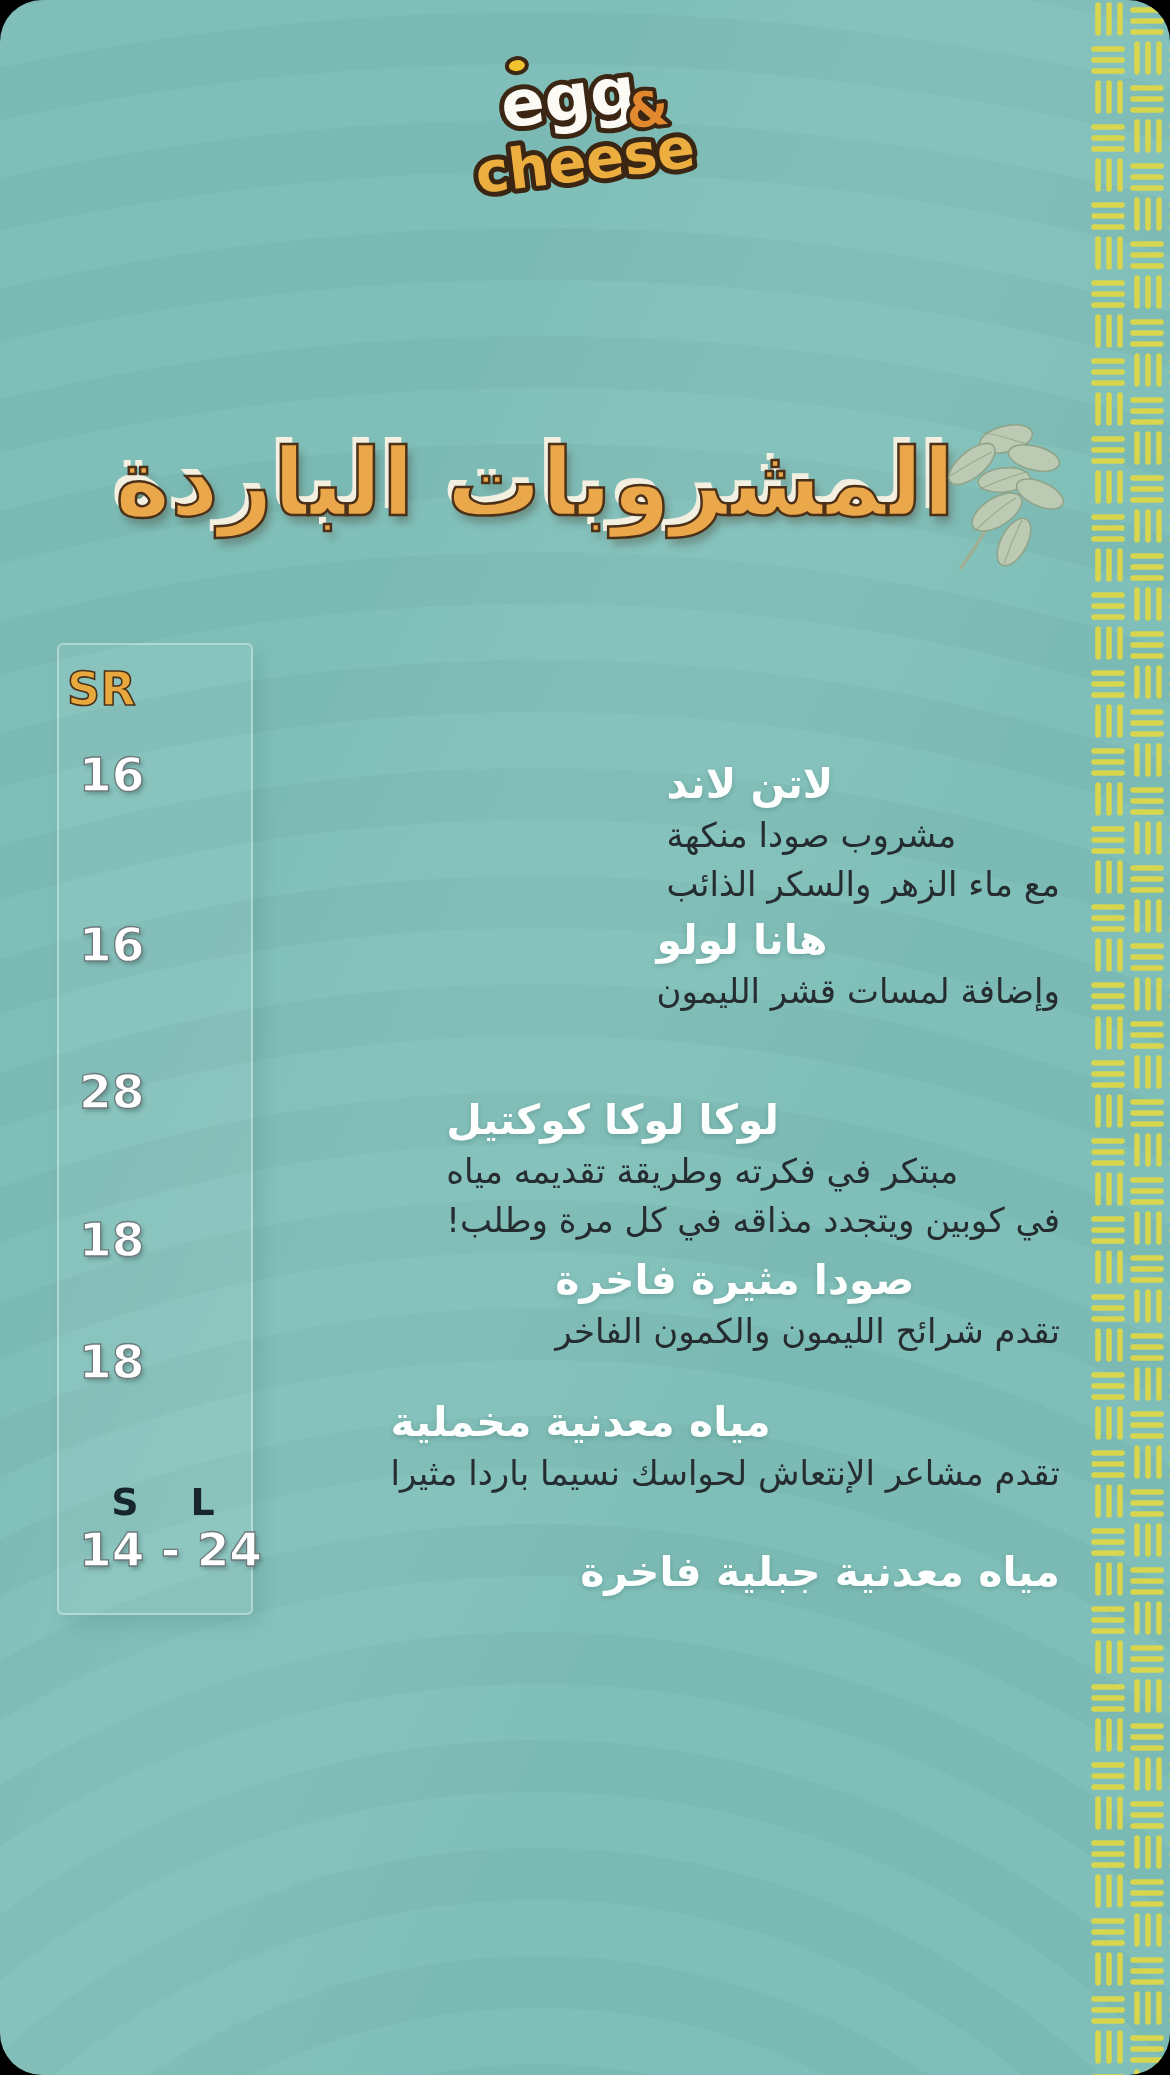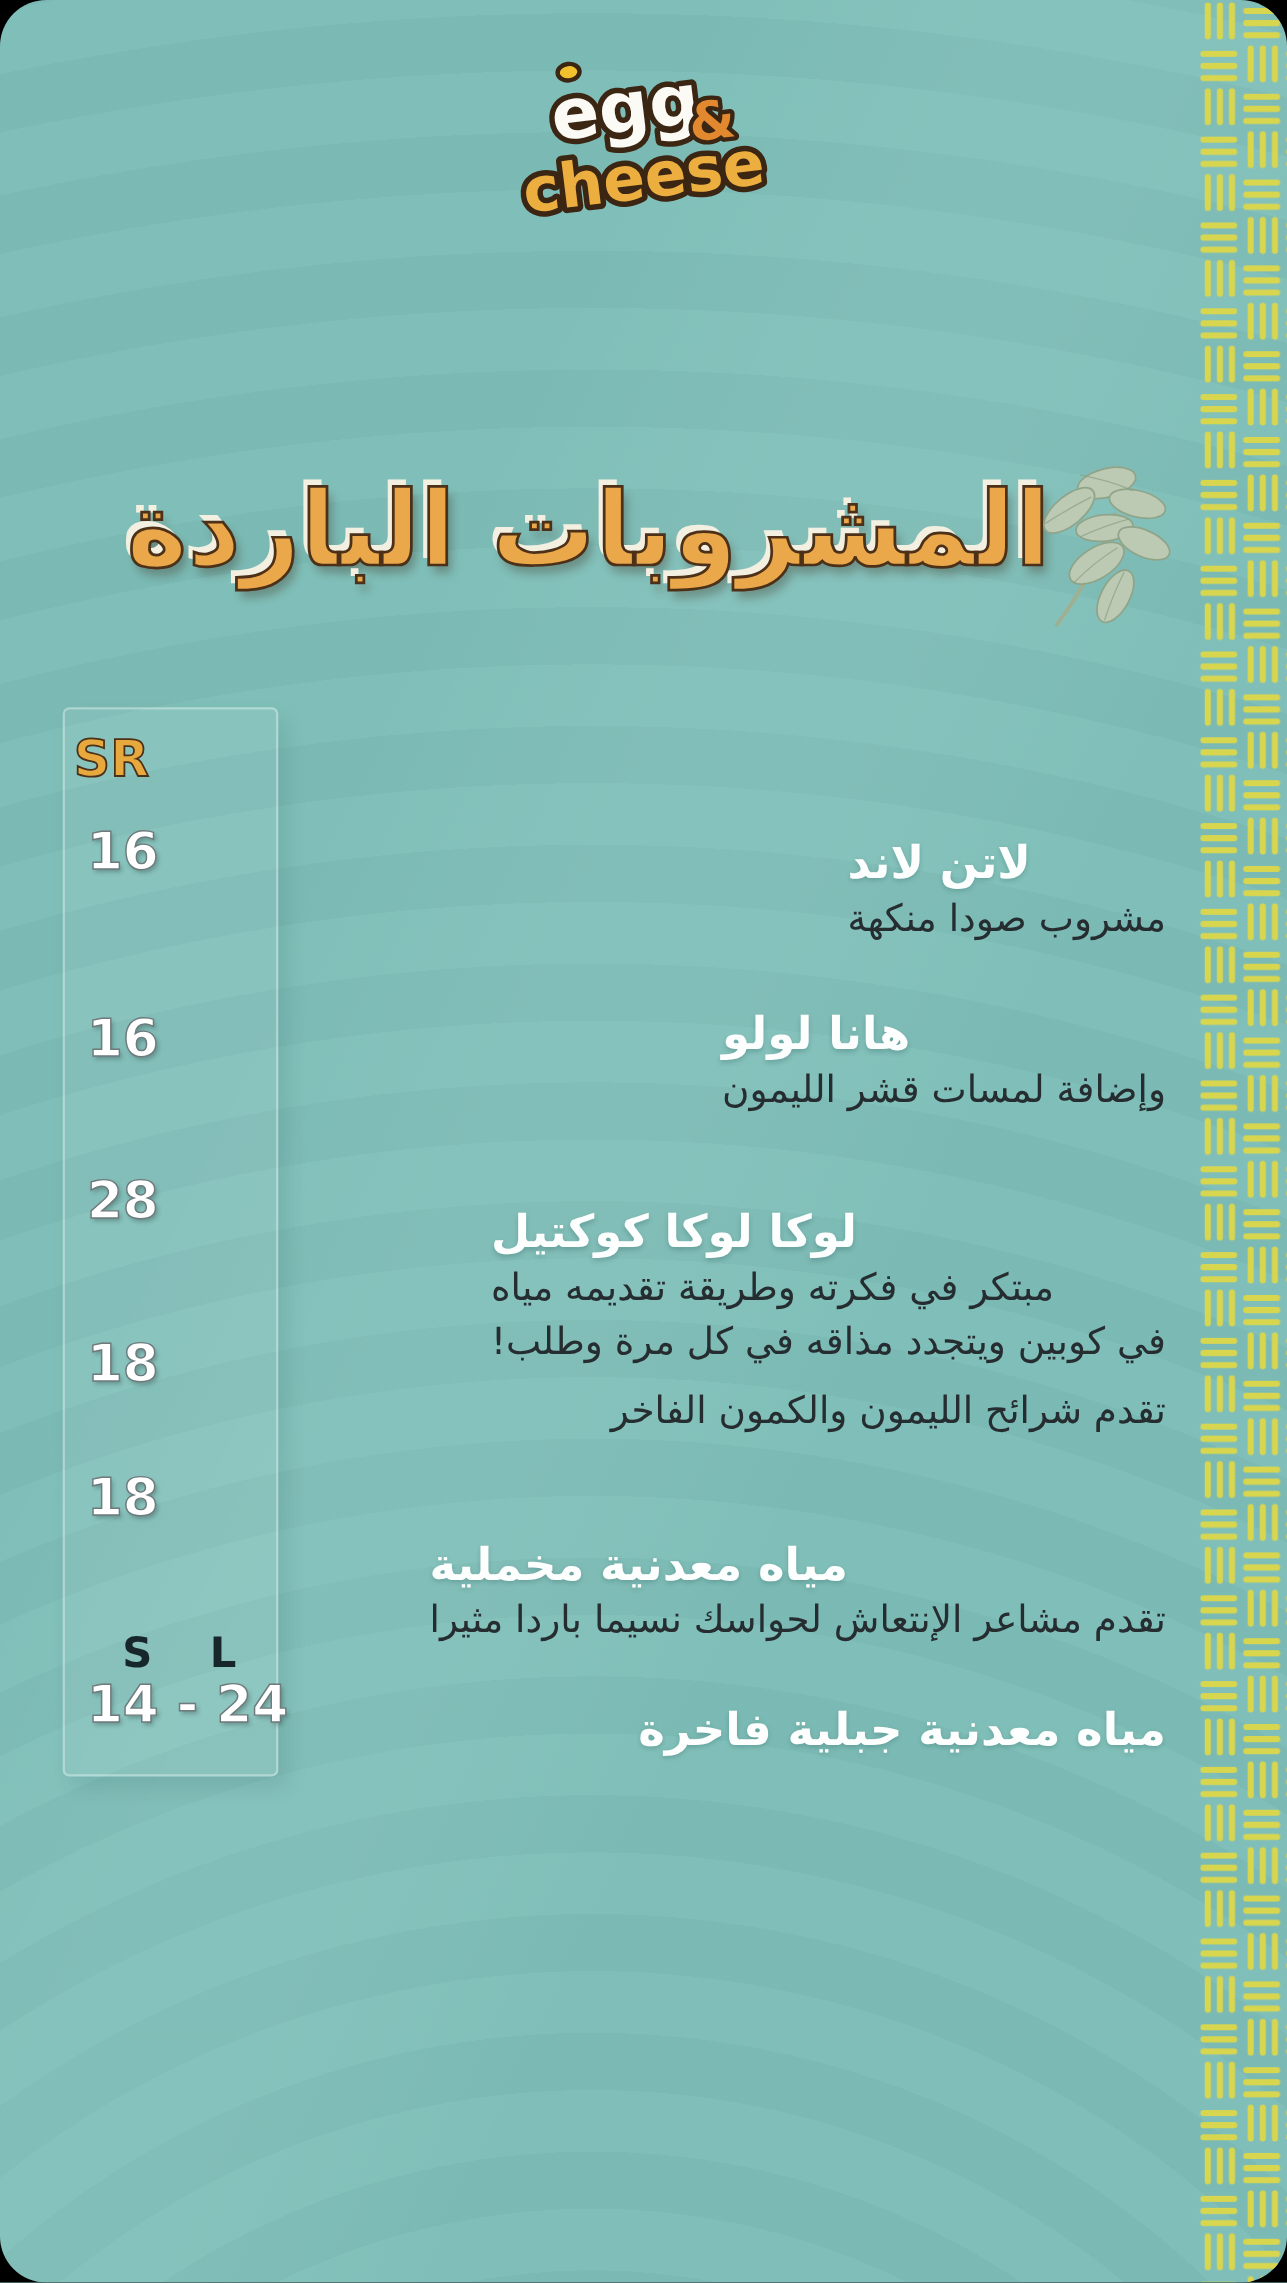--- a/index.html
+++ b/index.html
@@ -147,34 +147,36 @@
     <div class="panel-cell sizes-row">
       <span>S</span>
       <span>L</span>
     </div>
     <div class="panel-cell price size-range">14 - 24</div>
   </div>
 
   <div class="menu-item i1">
     <div class="item-name">لاتن لاند</div>
     <div class="item-desc">مشروب صودا منكهة</div>
+    <div class="item-desc">مع ماء الزهر والسكر الذائب</div>
   </div>
 
   <div class="menu-item i2">
     <div class="item-name">هانا لولو</div>
     <div class="item-desc">وإضافة لمسات قشر الليمون</div>
   </div>
 
   <div class="menu-item i3">
     <div class="item-name">لوكا لوكا كوكتيل</div>
     <div class="item-desc">مبتكر في فكرته وطريقة تقديمه مياه</div>
     <div class="item-desc">في كوبين ويتجدد مذاقه في كل مرة وطلب!</div>
   </div>
 
   <div class="menu-item i4">
+    <div class="item-name">صودا مثيرة فاخرة</div>
     <div class="item-desc">تقدم شرائح الليمون والكمون الفاخر</div>
   </div>
 
   <div class="menu-item i5">
     <div class="item-name">مياه معدنية مخملية</div>
     <div class="item-desc">تقدم مشاعر الإنتعاش لحواسك نسيما باردا مثيرا</div>
   </div>
 
   <div class="menu-item i6">
     <div class="item-name">مياه معدنية جبلية فاخرة</div>

